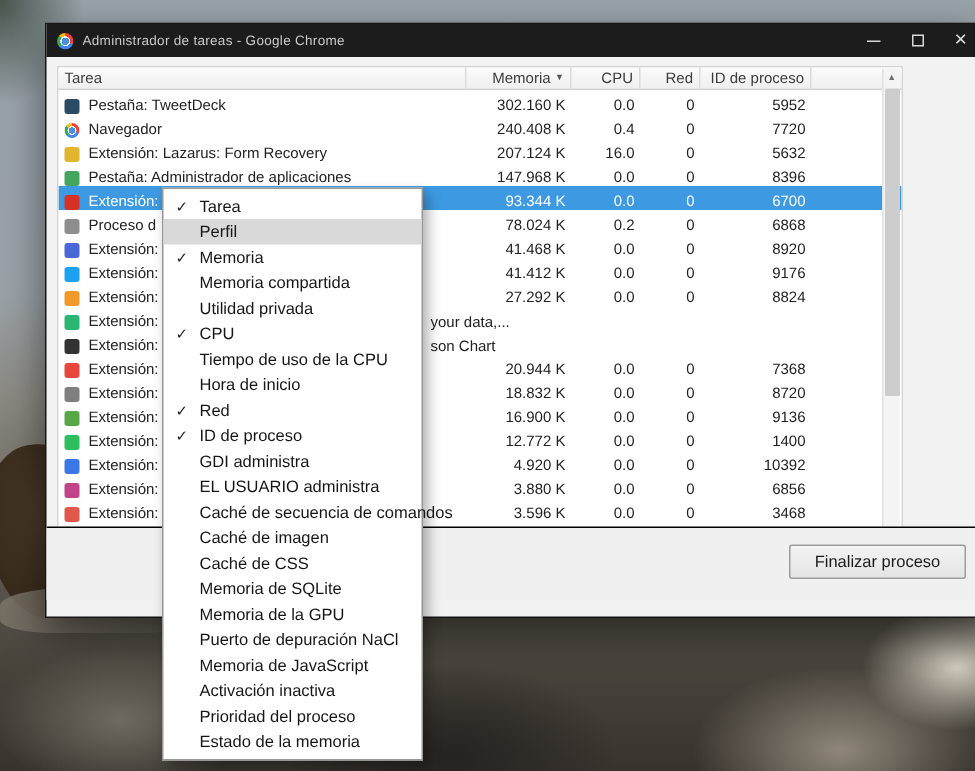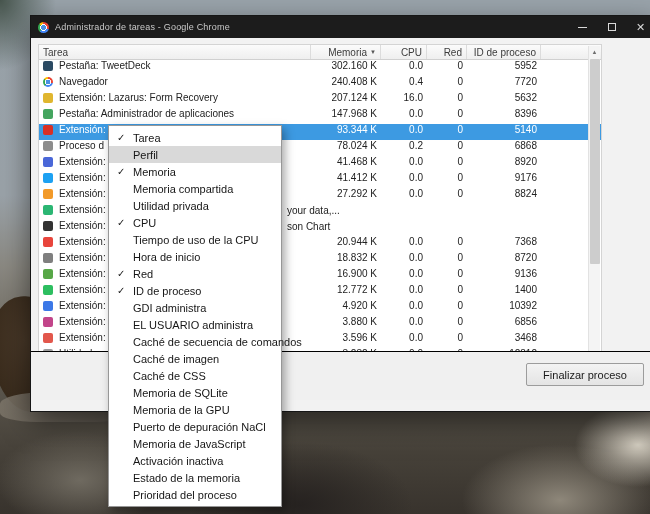--- a/index.html
+++ b/index.html
@@ -41,21 +41,21 @@
   
   .table { position:absolute; left:7px; top:28px; width:564px; height:320px;
     background:#fff; border:1px solid #d4d4d4; display:flex; flex-direction:column; }
   .thead { display:flex; height:15px; background:linear-gradient(#fbfbfb,#efefef);
     border-bottom:1px solid #d0d0d0; font-size:10px; color:#3c3c3c; }
   .hcell { display:flex; align-items:center; border-right:1px solid #dcdcdc; padding:0 4px; }
   .hcell.num { justify-content:flex-end; }
   .sort-glyph { font-size:6px; margin-left:3px; color:#555; }
   .tbody { flex:1; overflow:hidden; }
 
-  .trow { display:flex; height:16px; align-items:flex-start; font-size:10px; color:#222; background:#fff; }
+  .trow { display:flex; height:16px; align-items:flex-end; font-size:10px; color:#222; background:#fff; }
   .trow.sel { background:#3d9ae2; color:#fff; }
   .cell { padding:0 4px; white-space:nowrap; overflow:visible; }
   .c-task { width:272px; display:flex; align-items:center; position:relative; }
   .c-mem  { width:70px; text-align:right; }
   .c-cpu  { width:46px; text-align:right; }
   .c-net  { width:40px; text-align:right; }
   .c-pid  { width:74px; text-align:right; }
   .c-fill { flex:1; }
   .ficon { width:10px; height:10px; border-radius:2px; margin-right:6px; flex:0 0 auto; }
   .ficon.chrome { border-radius:50%;
@@ -176,21 +176,21 @@
           <div class="cell c-fill"></div>
         </div>
         <div class="trow sel">
           <div class="cell c-task">
             <span class="ficon" style="background: rgb(217, 48, 37);"></span>
             <span>Extensión:</span>
           </div>
           <div class="cell c-mem">93.344 K</div>
           <div class="cell c-cpu">0.0</div>
           <div class="cell c-net">0</div>
-          <div class="cell c-pid">5140</div>
+          <div class="cell c-pid">6700</div>
           <div class="cell c-fill"></div>
         </div>
         <div class="trow">
           <div class="cell c-task">
             <span class="ficon" style="background: rgb(141, 141, 141);"></span>
             <span>Proceso d</span>
           </div>
           <div class="cell c-mem">78.024 K</div>
           <div class="cell c-cpu">0.2</div>
           <div class="cell c-net">0</div>
@@ -435,20 +435,20 @@
       <div class="mitem">
         <span class="check"></span>
         <span class="mlabel">Memoria de JavaScript</span>
       </div>
       <div class="mitem">
         <span class="check"></span>
         <span class="mlabel">Activación inactiva</span>
       </div>
       <div class="mitem">
         <span class="check"></span>
+        <span class="mlabel">Prioridad del proceso</span>
+      </div>
+      <div class="mitem">
+        <span class="check"></span>
         <span class="mlabel">Estado de la memoria</span>
-      </div>
-      <div class="mitem">
-        <span class="check"></span>
-        <span class="mlabel">Prioridad del proceso</span>
       </div>
     </div>
 </div>
 
 </body></html>

